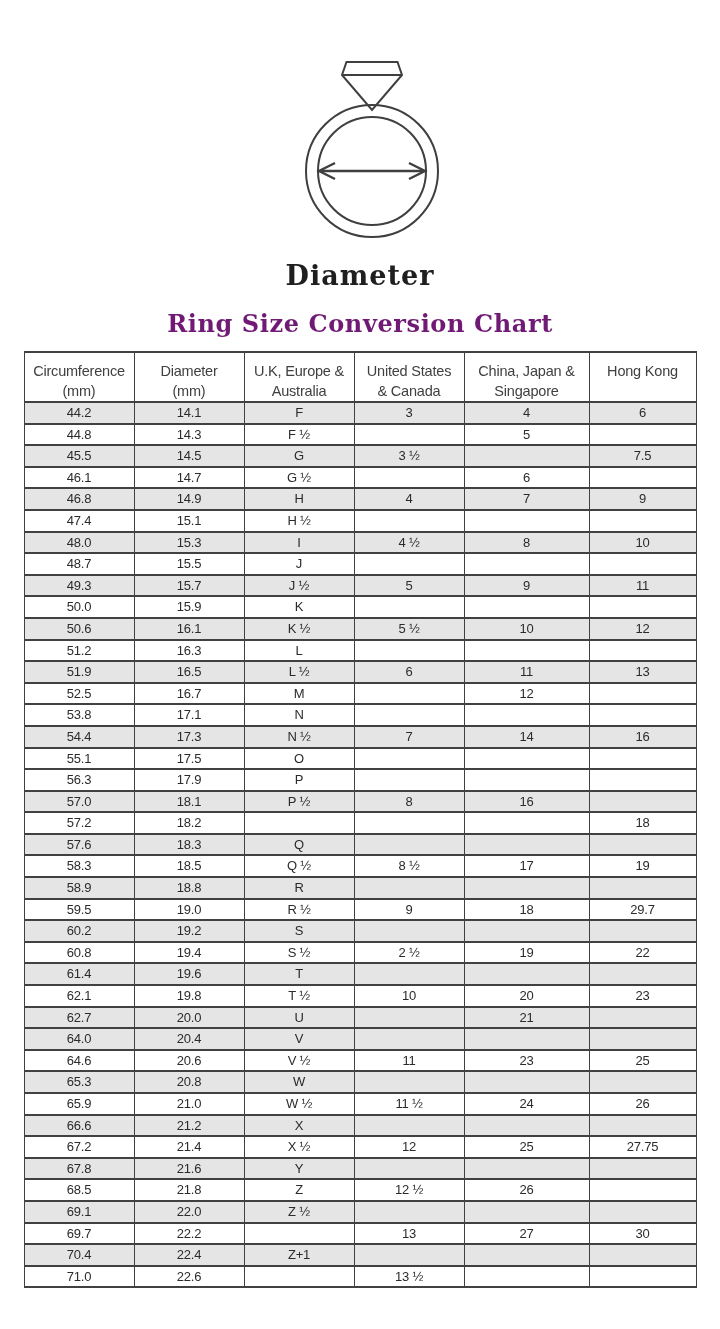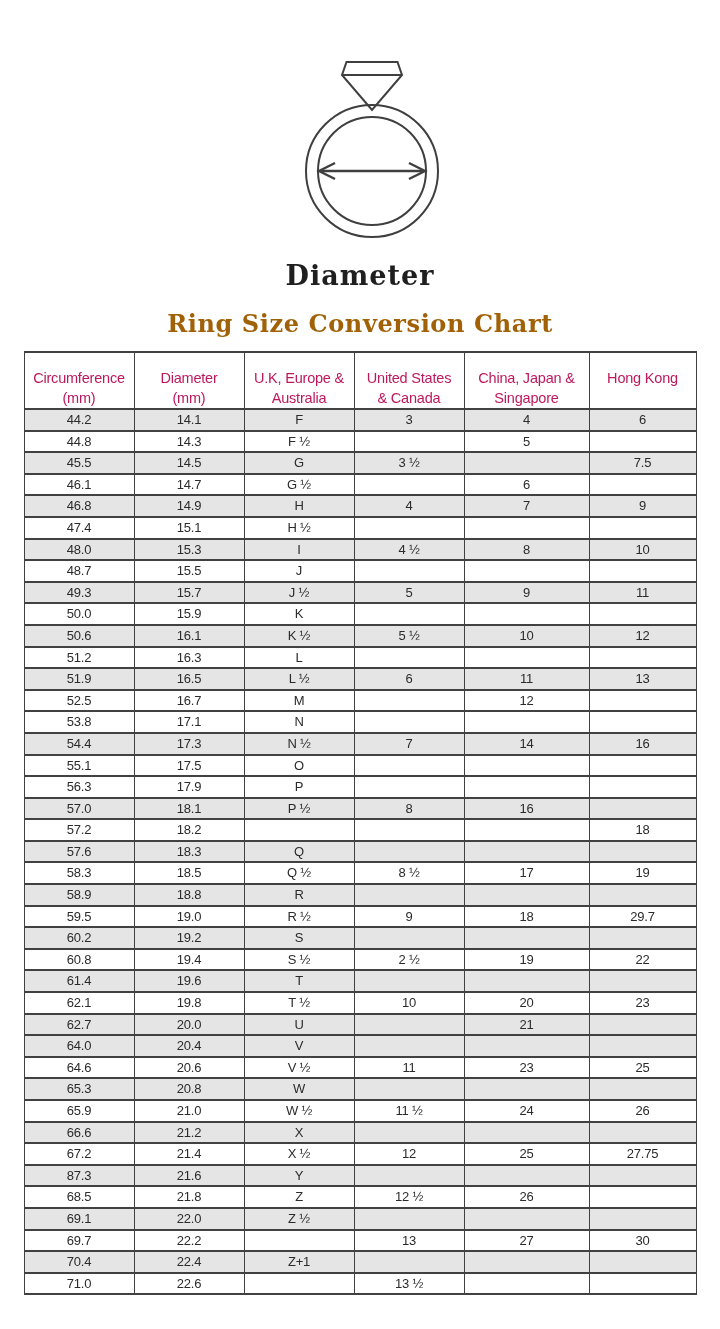--- a/index.html
+++ b/index.html
@@ -30,21 +30,21 @@
     letter-spacing: 1px;
     color: #1f1f1f;
     margin-top: 16px;
   }
   .chart-title {
     text-align: center;
     font-family: "DejaVu Serif", "Liberation Serif", serif;
     font-weight: bold;
     font-size: 24px;
     letter-spacing: 0.6px;
-    color: #a16207;
+    color: #701a75;
     margin-top: 18px;
   }
 
   table.conversion {
     border-collapse: collapse;
     table-layout: fixed;
     width: 672px;
     margin: 13px auto 0 auto;
     background: #ffffff;
   }
@@ -59,24 +59,24 @@
     border-style: solid;
     border-color: #414141;
     border-width: 2px 1px;
     text-align: center;
     overflow: hidden;
     white-space: nowrap;
   }
   table.conversion th {
     font-weight: normal;
     font-size: 14.5px;
-    color: #be185d;
+    color: #404040;
     height: 49px;
     vertical-align: top;
-    padding-top: 15px;
+    padding-top: 8px;
     line-height: 20px;
     background: #ffffff;
     letter-spacing: -0.2px;
   }
   table.conversion td {
     font-size: 13px;
     height: 19.6px;
     line-height: 19.6px;
     color: #2b2b2b;
     letter-spacing: -0.2px;
@@ -423,21 +423,21 @@
         </tr>
         <tr>
           <td>67.2</td>
           <td>21.4</td>
           <td>X ½</td>
           <td>12</td>
           <td>25</td>
           <td>27.75</td>
         </tr>
         <tr class="alt">
-          <td>87.3</td>
+          <td>67.8</td>
           <td>21.6</td>
           <td>Y</td>
           <td></td>
           <td></td>
           <td></td>
         </tr>
         <tr>
           <td>68.5</td>
           <td>21.8</td>
           <td>Z</td>

